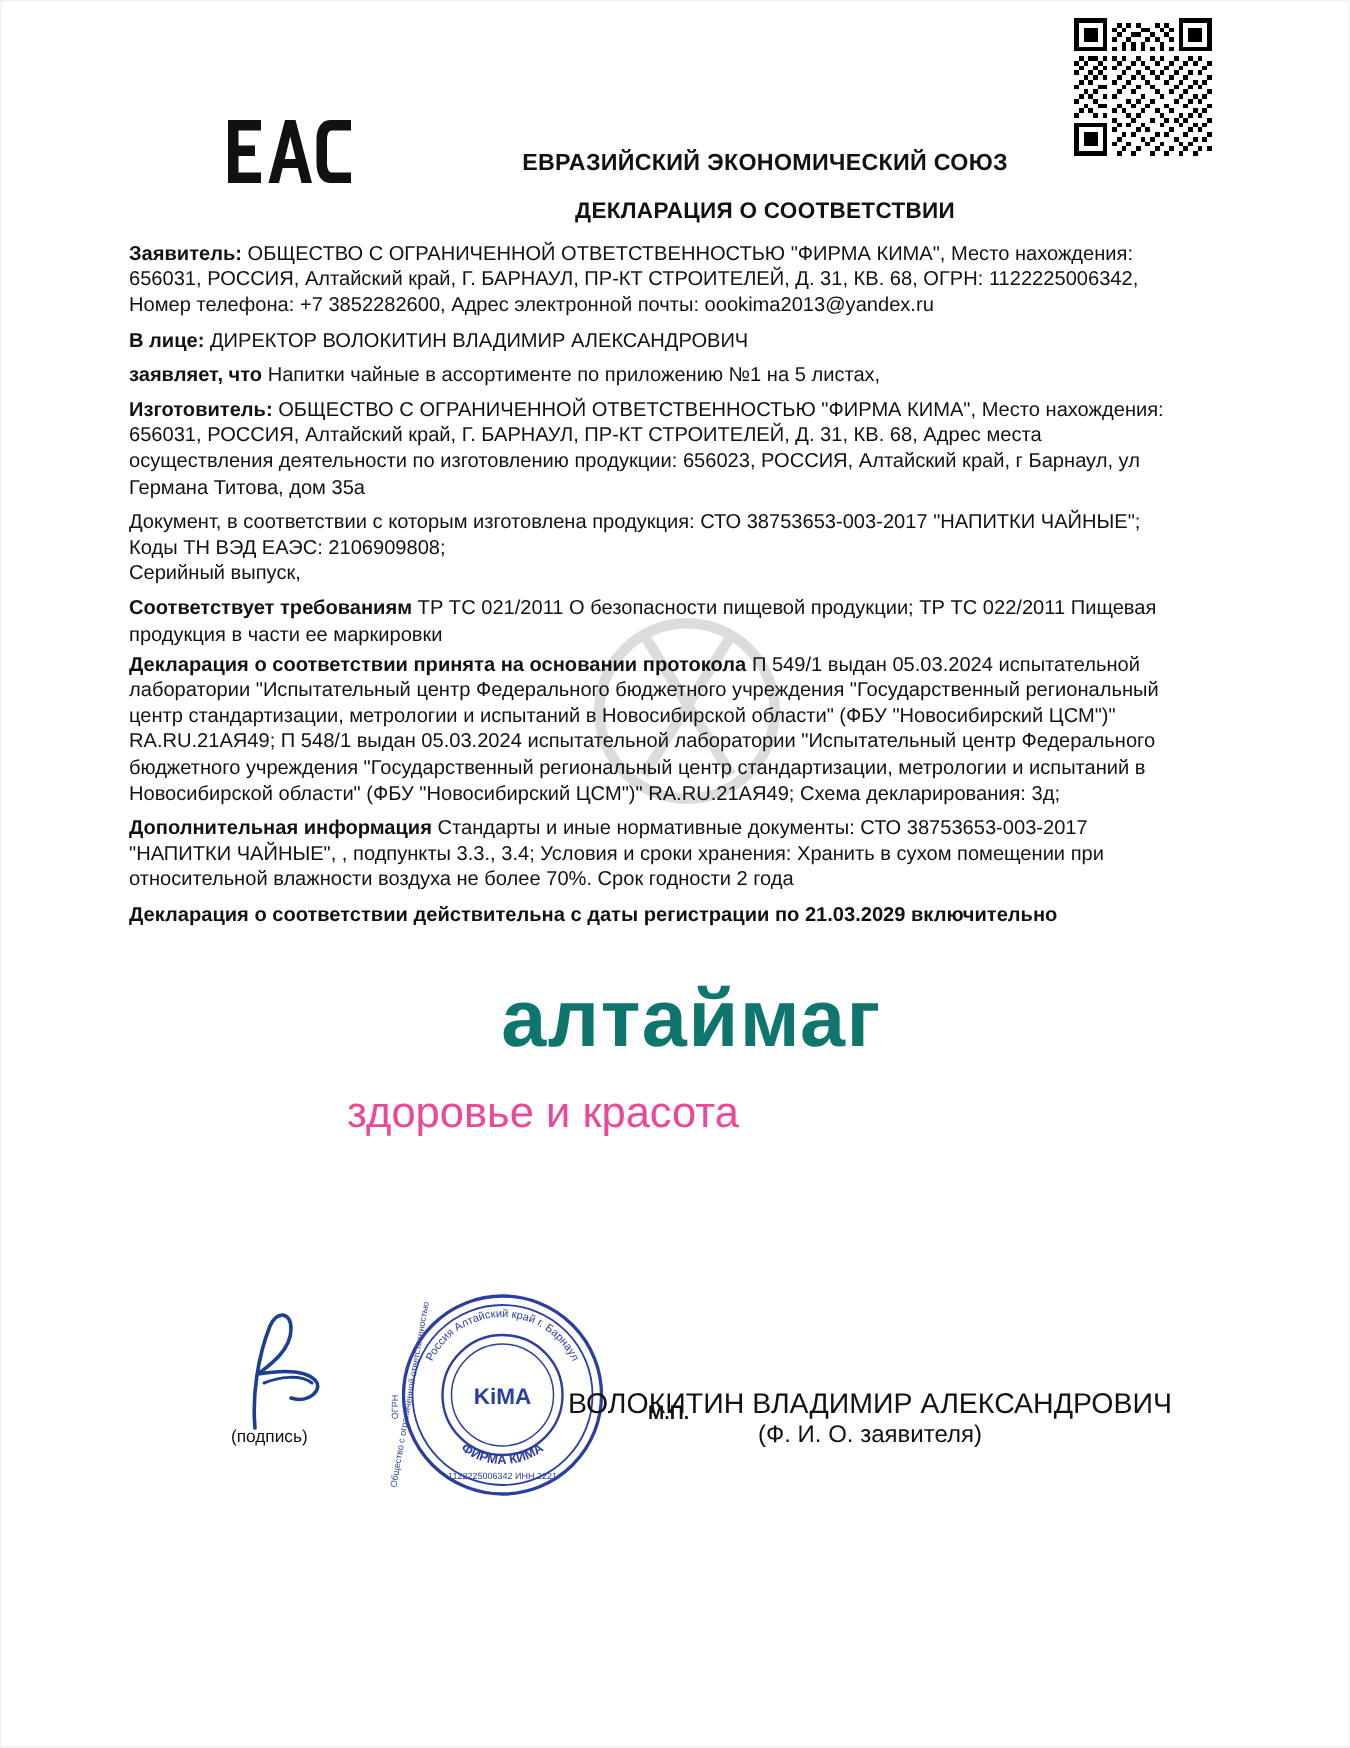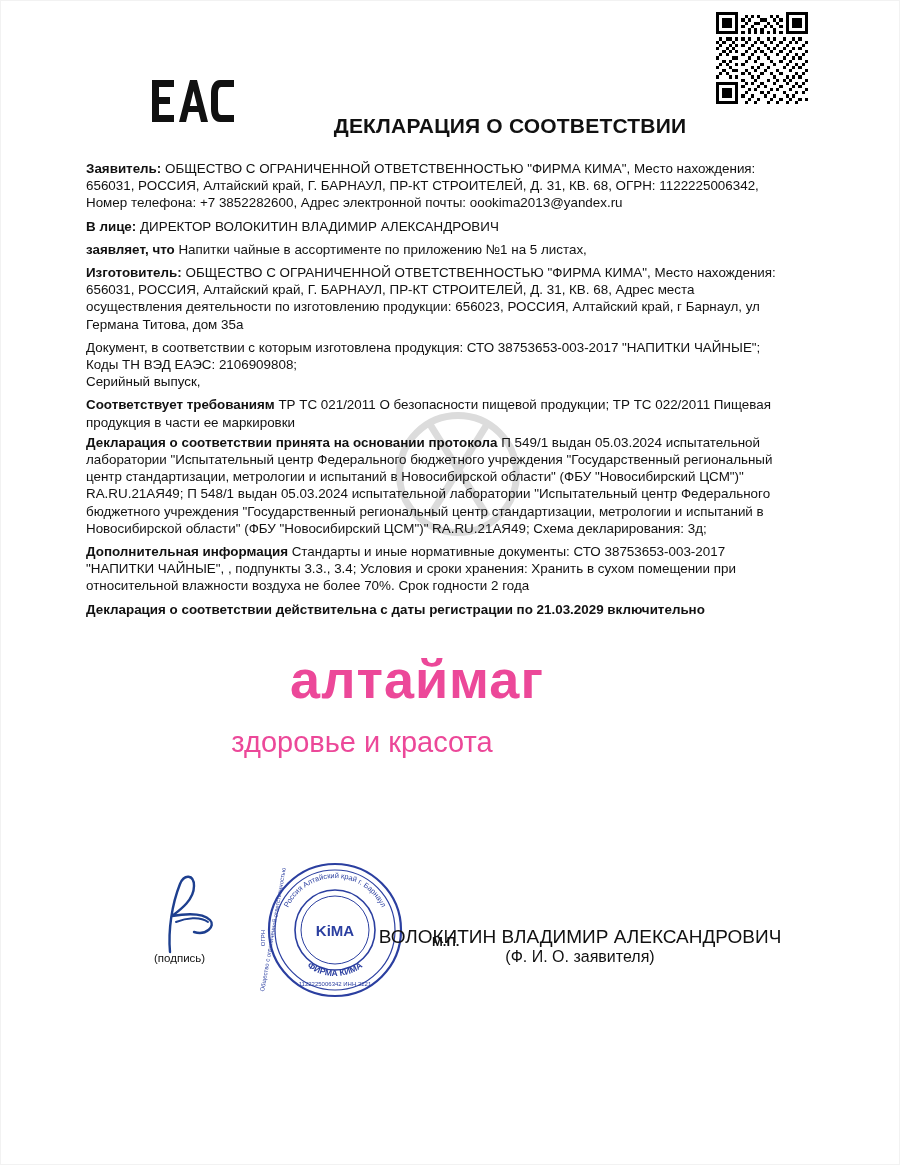--- a/index.html
+++ b/index.html
@@ -51,21 +51,21 @@
     top: 100px;
     width: 520px;
     text-align: center;
   }
   .head .l1 {
     font-size: 15.5px;
     font-weight: bold;
     letter-spacing: 0.2px;
   }
   .head .l2 {
-    font-size: 21px;
+    font-size: 15px;
     font-weight: bold;
     letter-spacing: 0.2px;
     margin-top: 14px;
   }
 
   
   .body {
     position: absolute;
     left: 86px;
     top: 160px;
@@ -122,22 +122,23 @@
     background: #dcdcdc;
     transform: rotate(-32deg);
   }
   .wm-title {
     position: absolute;
     left: 0;
     top: 248px;
     width: 834px;
     font-size: 54px;
     font-weight: bold;
-    color: #ec4899;
+    color: #0f766e;
     letter-spacing: 1px;
+    padding-left: 44px;
   }
   .wm-sub {
     position: absolute;
     left: 0;
     top: 326px;
     width: 724px;
     font-size: 29px;
     color: #ec4899;
   }
 
@@ -458,20 +459,21 @@
 
         <polygon points="36,44 29,44 40,2 47,2 58,44 51,44 43.5,13"></polygon>
         <rect x="34" y="28" width="19" height="6"></rect>
 
         <path d="M84,9 L84,2 L70,2 C64,2 61,8 61,15 L61,31 C61,38 64,44 70,44 L84,44 L84,37 L71,37 C69,37 68,34 68,31 L68,15 C68,12 69,9 71,9 Z"></path>
       </g>
     </svg>
   </div>
 
   <div class="head">
+    <div class="l1">ЕВРАЗИЙСКИЙ ЭКОНОМИЧЕСКИЙ СОЮЗ</div>
     <div class="l2">ДЕКЛАРАЦИЯ О СООТВЕТСТВИИ</div>
   </div>
 
   <div class="watermark">
     <div class="wm-circle"></div>
     <div class="wm-title">алтаймаг</div>
     <div class="wm-sub">здоровье и красота</div>
   </div>
 
   <div class="body">

